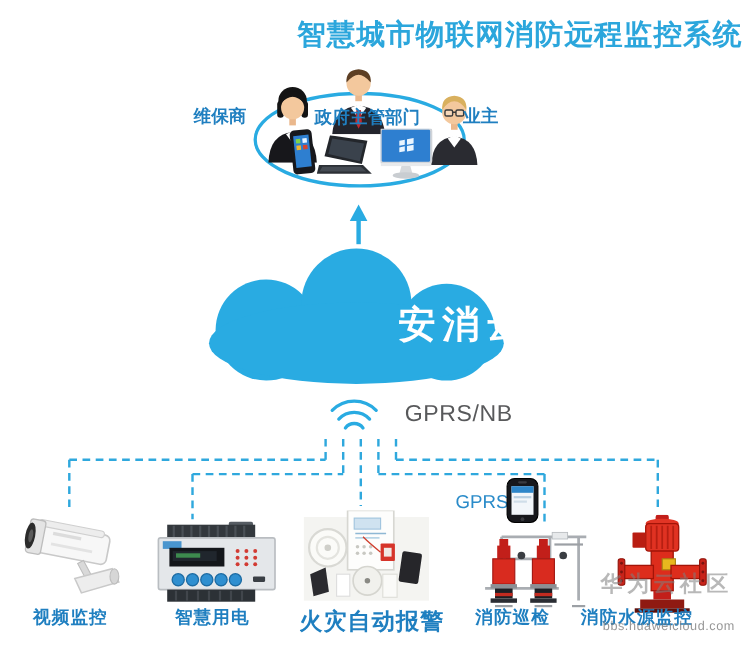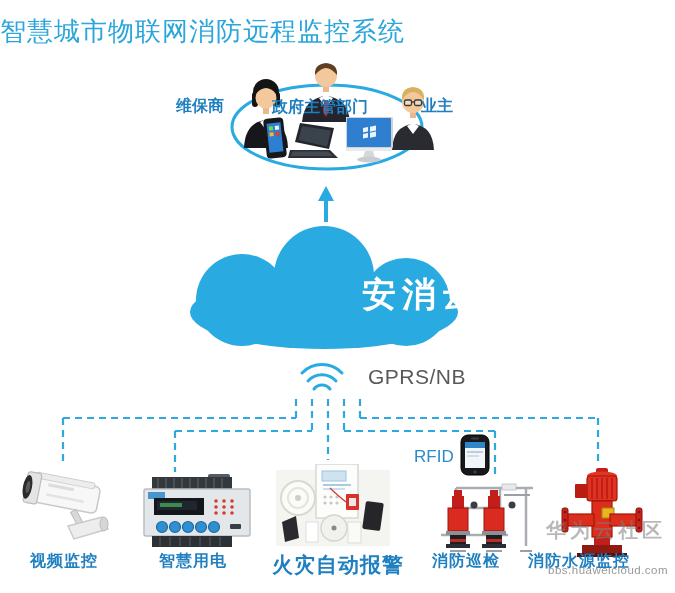--- a/index.html
+++ b/index.html
@@ -2,22 +2,22 @@
 <html><head>
 <meta charset="utf-8">
 <style>
   html,body{margin:0;padding:0;background:#fff;}
   .stage{
     position:relative;width:675px;height:593px;background:#ffffff;overflow:hidden;
     font-family:"Liberation Sans","DejaVu Sans",sans-serif;
   }
   .abs{position:absolute;}
   .title{
-    top:14px;left:0;width:675px;text-align:left;
-    font-size:26px;font-weight:normal;color:#2ba6dc;letter-spacing:1px;white-space:nowrap;
+    top:14px;left:0;width:675px;text-align:right;
+    font-size:26px;font-weight:bold;color:#2ba6dc;letter-spacing:1px;white-space:nowrap;
   }
   .role-label{font-size:16px;font-weight:bold;color:#1f7fc0;white-space:nowrap;}
   .cloud-label{
     left:186px;top:272px;width:296px;text-align:right;
     font-size:34px;font-weight:bold;color:#ffffff;letter-spacing:6px;white-space:nowrap;
   }
   .gprs-label{left:368px;top:365px;font-size:21px;color:#58595b;letter-spacing:0.5px;white-space:nowrap;}
   .rfid-label{left:414px;top:447px;font-size:17px;color:#2a8bc9;font-weight:500;white-space:nowrap;}
   .dev-label{
     font-size:16px;font-weight:bold;color:#1f7fc0;text-align:center;
@@ -112,21 +112,21 @@
     <path d="M4,72 Q5,48 25,46 Q45,48 46,72 Z" fill="#2a2b31"></path>
     <circle cx="25" cy="24" r="11" fill="#f3c89d"></circle>
     <path d="M14,22 Q13,10 25,9 Q37,10 36,22 Q31,14 25,14 Q19,14 14,22 Z" fill="#d9b05e"></path>
     <rect x="16.5" y="22" width="7" height="5.5" rx="1.5" fill="rgba(255,255,255,0.3)" stroke="#3a3a3a" stroke-width="1.3"></rect>
     <rect x="26.5" y="22" width="7" height="5.5" rx="1.5" fill="rgba(255,255,255,0.3)" stroke="#3a3a3a" stroke-width="1.3"></rect>
     <line x1="23.5" y1="24" x2="26.5" y2="24" stroke="#3a3a3a" stroke-width="1.3"></line>
     <polygon points="19,48 25,56 31,48 25,45" fill="#ffffff"></polygon>
   </svg>
 
   <div class="abs role-label" style="left:176px;top:96px;">维保商</div>
-  <div class="abs role-label" style="left:272px;top:97px;width:110px;text-align:left;">政府主管部门</div>
+  <div class="abs role-label" style="left:272px;top:97px;width:110px;text-align:right;">政府主管部门</div>
   <div class="abs role-label" style="left:421px;top:96px;">业主</div>
 
   <svg class="abs" style="left:264px;top:117px;transform:rotate(-6deg);" width="22" height="42" viewBox="0 0 22 42">
     <rect x="1" y="1" width="20" height="40" rx="4" fill="#17181c"></rect>
     <rect x="4" y="6" width="14" height="29" fill="#2e7fd0"></rect>
     <rect x="6" y="9" width="4" height="4" fill="#7fd34a"></rect>
     <rect x="12" y="9" width="4" height="4" fill="#e8f4ff"></rect>
     <rect x="6" y="15" width="4" height="4" fill="#f2b630"></rect>
     <rect x="12" y="15" width="4" height="4" fill="#d6452f"></rect>
   </svg>
@@ -146,21 +146,21 @@
       <path d="M17,17 l5,-1 v4.5 l-5,1 z"></path>
       <path d="M24,15.7 l6,-1.2 v5 l-6,1.2 z"></path>
     </g>
     <rect x="0" y="31" width="46" height="3" fill="#e8eaec"></rect>
     <polygon points="19,34 27,34 29,41 17,41" fill="#d6d9dc"></polygon>
     <ellipse cx="23" cy="42.5" rx="12" ry="3" fill="#c9cdd1"></ellipse>
   </svg>
 
   <div class="abs gprs-label">GPRS/NB</div>
 
-  <div class="abs rfid-label">RFID</div>
+  <div class="abs rfid-label">GPRS</div>
   <svg class="abs" style="left:460px;top:434px;" width="30" height="42" viewBox="0 0 30 42">
     <rect x="1" y="1" width="28" height="40" rx="7" fill="#17181c" stroke="#000" stroke-width="1"></rect>
     <rect x="5" y="8" width="20" height="26" fill="#f2f6fa"></rect>
     <rect x="5" y="8" width="20" height="6" fill="#2e86c9"></rect>
     <rect x="7" y="17" width="16" height="2" fill="#b9cfe0"></rect>
     <rect x="7" y="21" width="12" height="2" fill="#cfdde8"></rect>
     <rect x="11" y="3.5" width="8" height="2" rx="1" fill="#3a3b40"></rect>
     <circle cx="15" cy="38" r="1.7" fill="#3a3b40"></circle>
   </svg>
 

